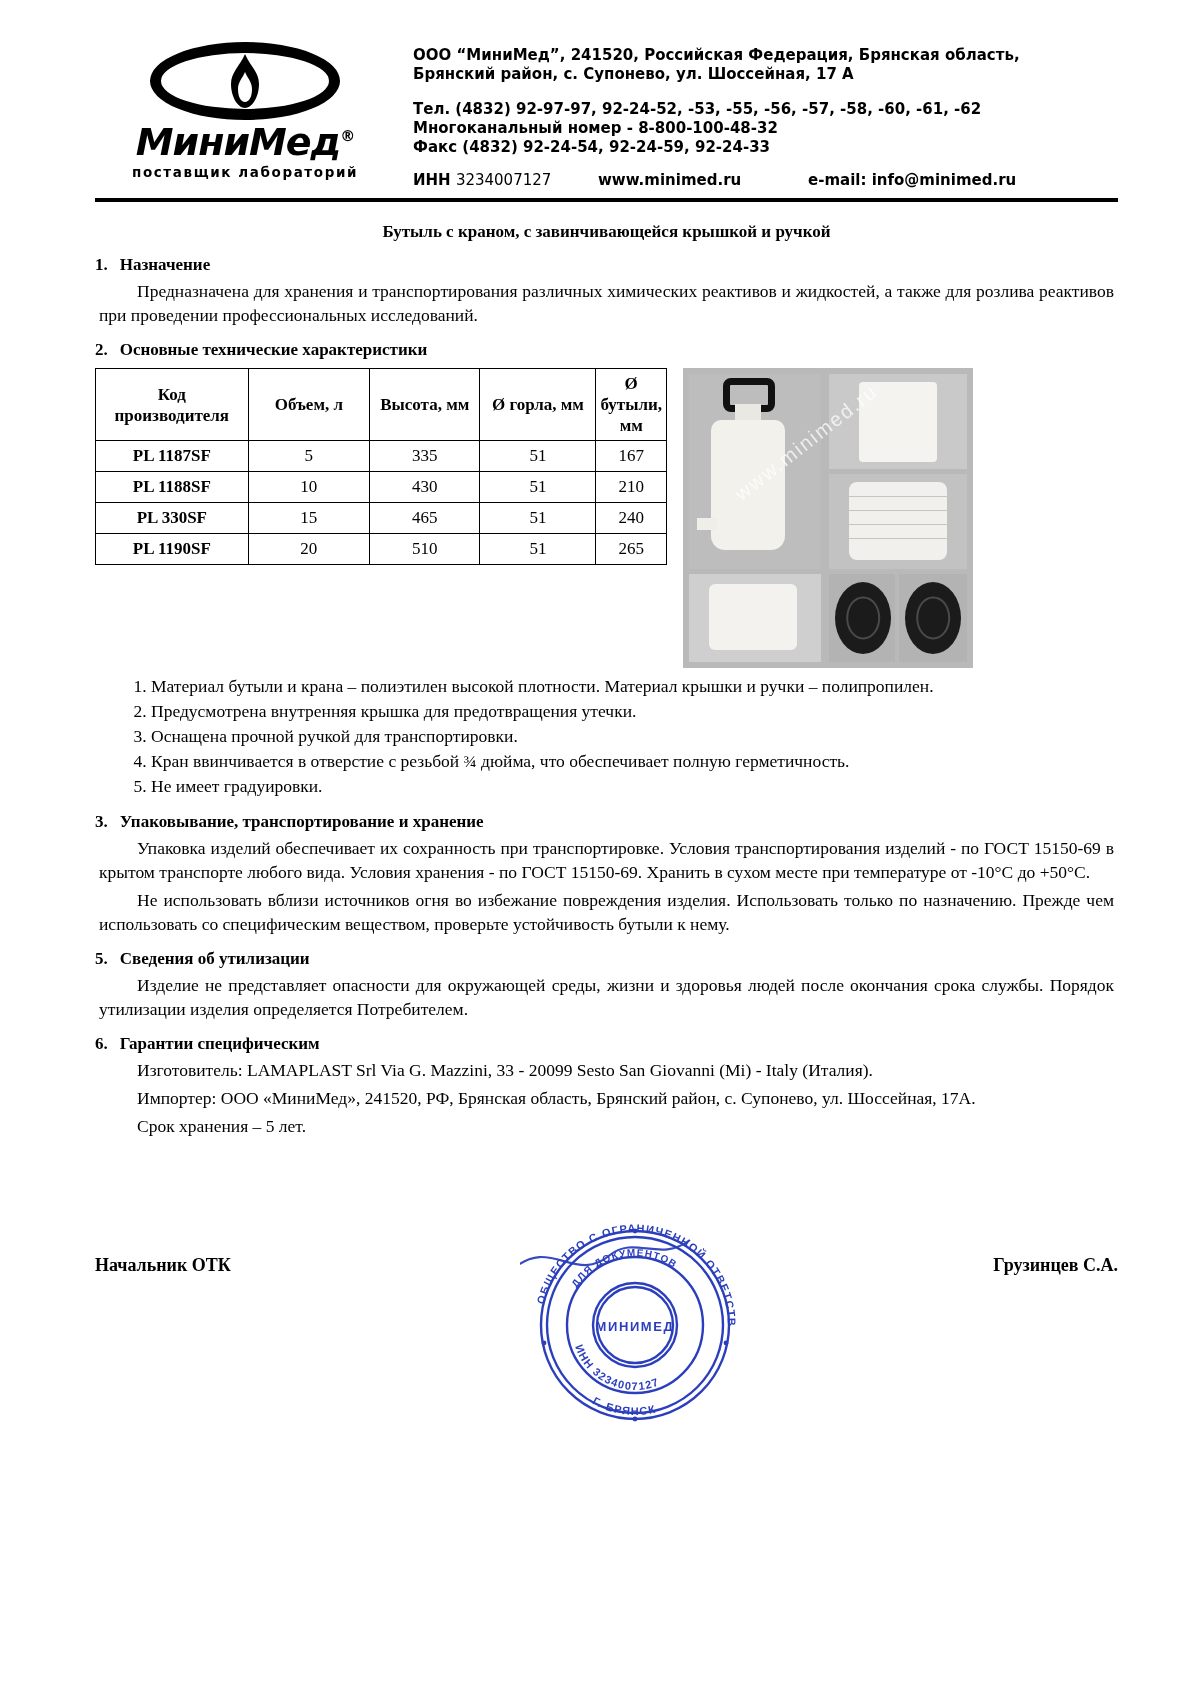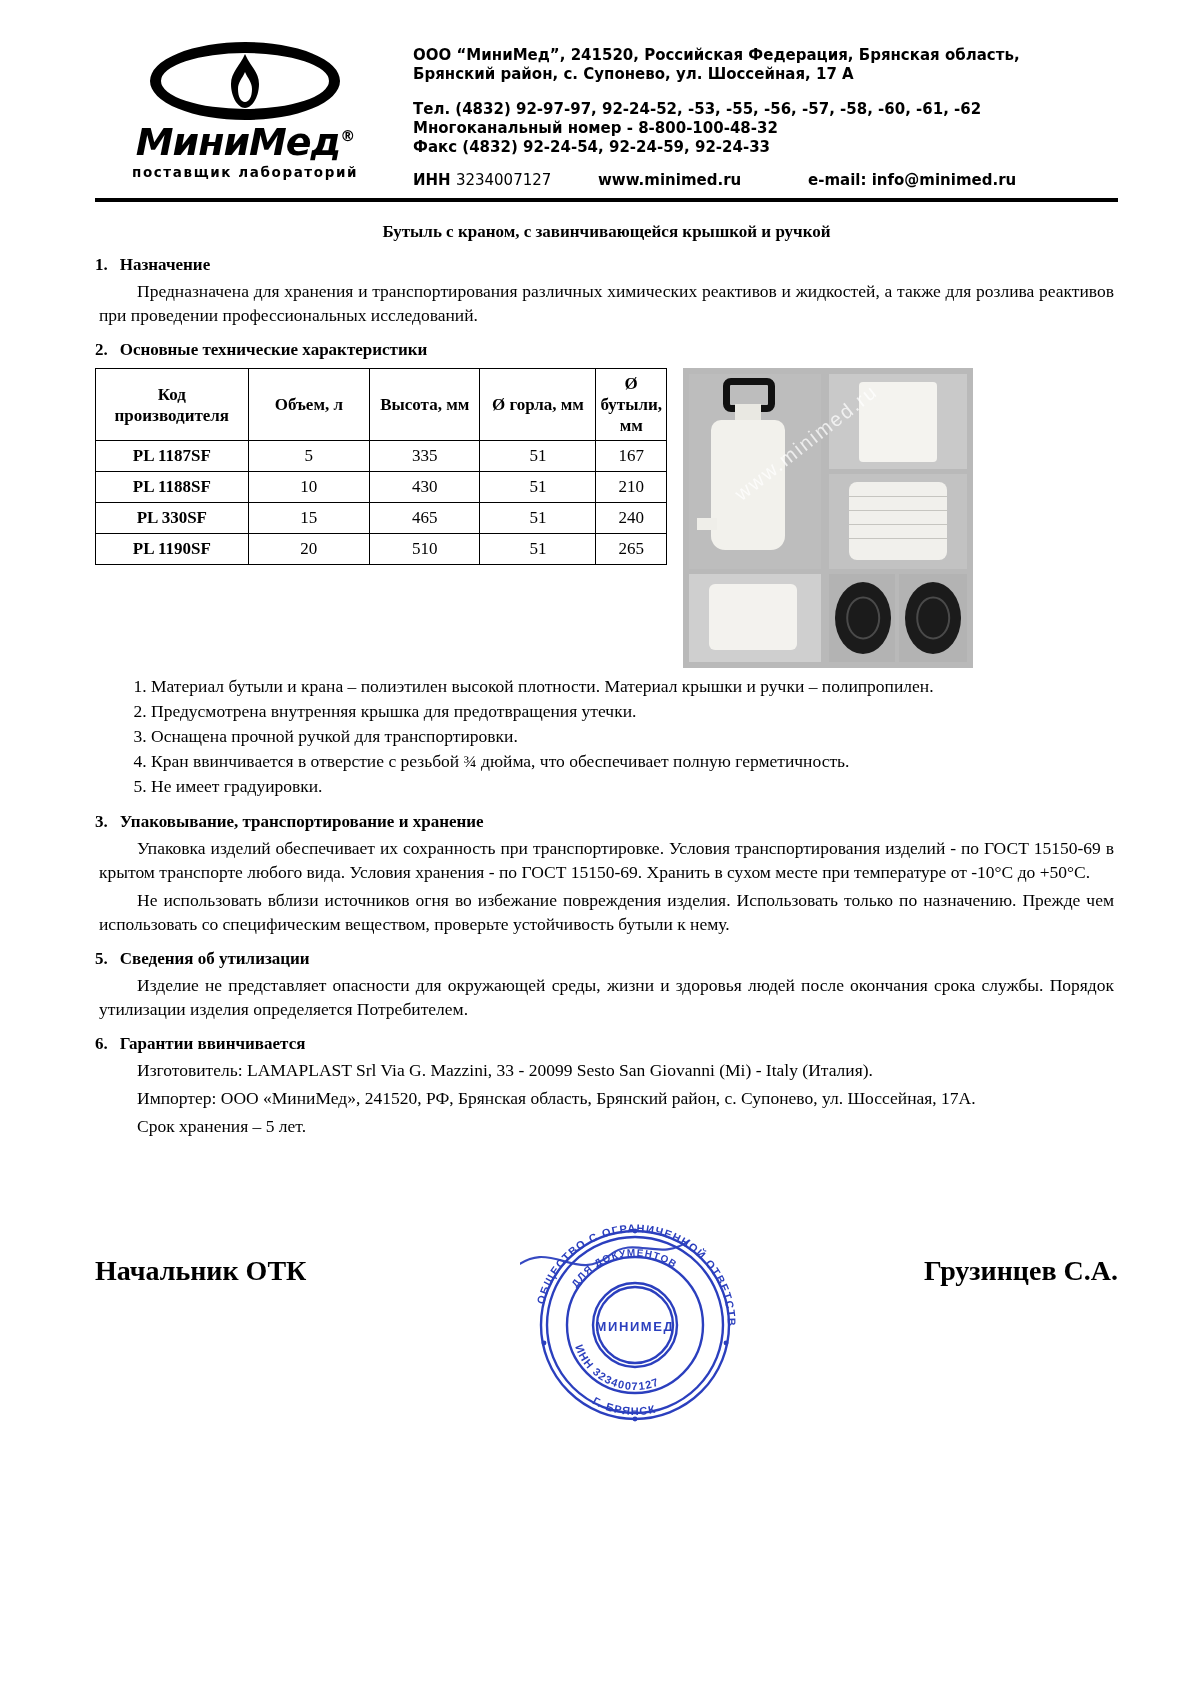--- a/index.html
+++ b/index.html
@@ -279,21 +279,21 @@
 
   
   .sign-row {
     position: absolute;
     left: 95px;
     right: 82px;
     top: 1255px;
     display: flex;
     justify-content: space-between;
     font-weight: bold;
-    font-size: 28px;
+    font-size: 18px;
   }
   .stamp {
     position: absolute;
     left: 520px;
     top: 1215px;
     width: 230px;
     height: 215px;
   }
   .stamp svg { width: 230px; height: 215px; }
   .para-block { margin-top: 2px; }
@@ -439,21 +439,21 @@
   <p class="body">Упаковка изделий обеспечивает их сохранность при транспортировке. Условия транспортирования изделий - по ГОСТ 15150-69 в крытом транспорте любого вида. Условия хранения - по ГОСТ 15150-69. Хранить в сухом месте при температуре от -10°С до +50°С.</p>
 
   <p class="body">Не использовать вблизи источников огня во избежание повреждения изделия. Использовать только по назначению. Прежде чем использовать со специфическим веществом, проверьте устойчивость бутыли к нему.</p>
 
   <div class="section-head">
     <span class="num">5.</span><span>Сведения об утилизации</span>
   </div>
   <p class="body">Изделие не представляет опасности для окружающей среды, жизни и здоровья людей после окончания срока службы. Порядок утилизации изделия определяется Потребителем.</p>
 
   <div class="section-head">
-    <span class="num">6.</span><span>Гарантии ввинчивается</span>
+    <span class="num">6.</span><span>Гарантии специфическим</span>
   </div>
   <p class="body para-block">Изготовитель: LAMAPLAST Srl Via G. Mazzini, 33 - 20099 Sesto San Giovanni (Mi) - Italy (Италия).</p>
   <p class="body para-block">Импортер: ООО «МиниМед», 241520, РФ, Брянская область, Брянский район, с. Супонево, ул. Шоссейная, 17А.</p>
   <p class="body para-block">Срок хранения – 5 лет.</p>
 
   <div class="sign-row">
     <div>Начальник ОТК</div>
     <div>Грузинцев С.А.</div>
   </div>
 

